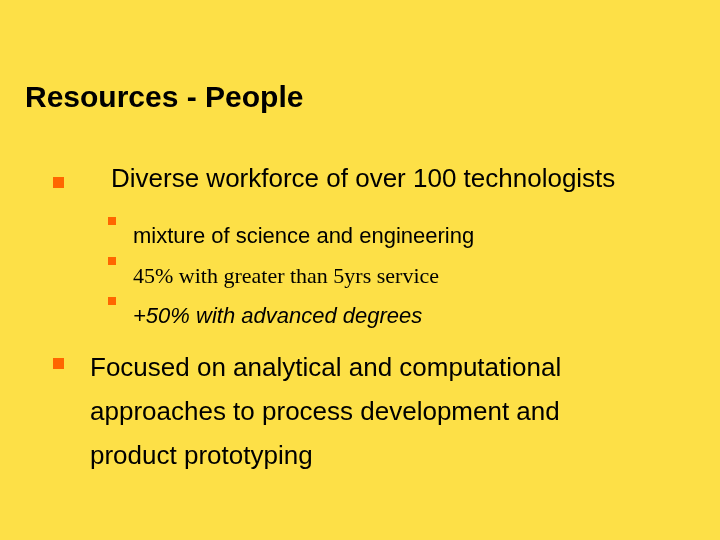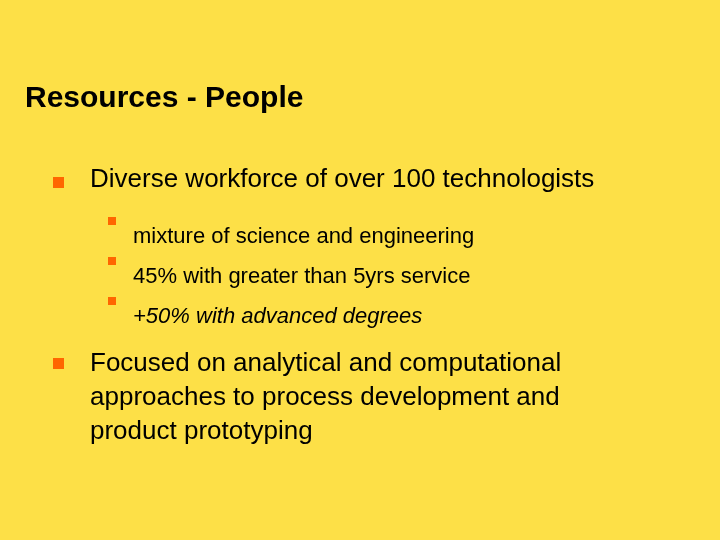--- a/index.html
+++ b/index.html
@@ -44,38 +44,38 @@
   .s2-sq { left: 108px; top: 257px; }
   .s3-sq { left: 108px; top: 297px; }
   .bullet-text {
     position: absolute;
     left: 90px;
     font-size: 26px;
     line-height: 30px;
     white-space: nowrap;
     color: #000000;
   }
-  .b1-text { top: 163px; }
+  .b1-text { top: 163px; margin-left: 21px; }
   .b2-text {
     top: 345px;
     width: 535px;
     white-space: normal;
-    line-height: 34px;
+    line-height: 44px;
   }
   .sub-text {
     position: absolute;
     left: 133px;
     font-size: 22px;
     line-height: 26px;
     white-space: nowrap;
     color: #000000;
     margin-top: 21px;
   }
   .s1-text { top: 202px; }
-  .s2-text { top: 242px; }
+  .s2-text { top: 242px; font-family: Liberation Serif, serif; }
   .s3-text { top: 282px; font-style: italic; }
   .page-number {
     position: absolute;
     right: 20px;
     top: 519px;
     font-size: 17px;
     line-height: 17px;
     font-weight: bold;
     color: #000000;
   }

